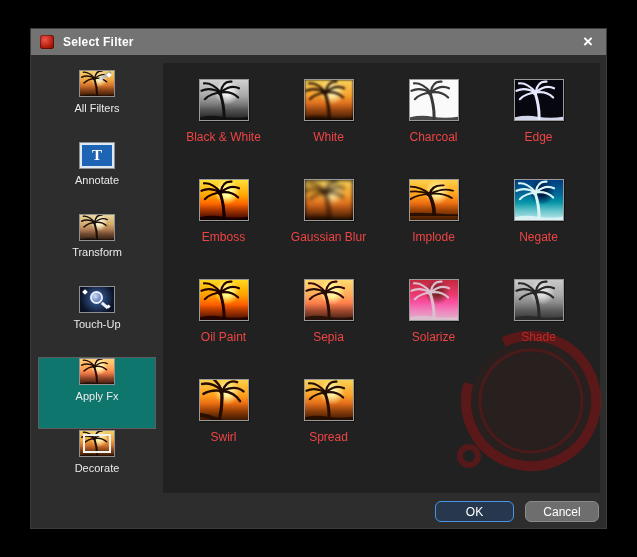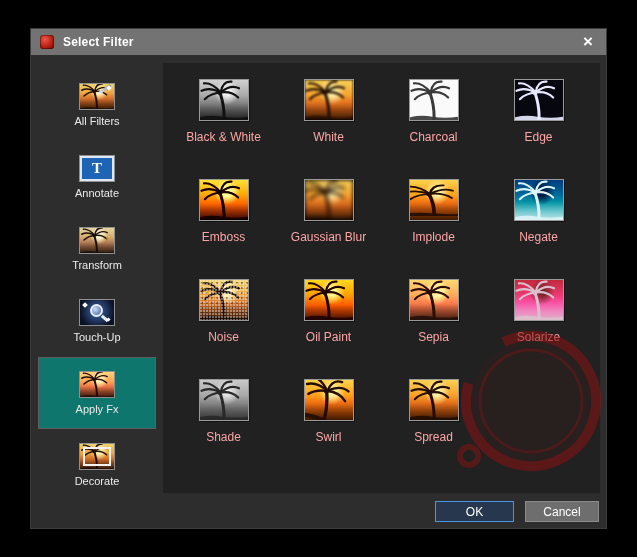--- a/index.html
+++ b/index.html
@@ -31,21 +31,21 @@
   .title-text { color: #fff; font-size: 12px; font-weight: bold; flex: 1; letter-spacing: .2px; }
   .close-btn {
     color: #fff; font-size: 17px; line-height: 26px; width: 24px;
     text-align: center; cursor: pointer; font-weight: bold;
   }
 
   
   .sidebar { position: absolute; left: 0; top: 26px; width: 132px; bottom: 0; padding-top: 14px; }
   .side-item {
     width: 118px; height: 72px; margin: 0 auto;
-    display: flex; flex-direction: column; align-items: center; justify-content: center;
+    display: flex; flex-direction: column; align-items: center; 
     border: 1px solid transparent; cursor: pointer;
   }
   .side-item.selected { background: #0f766e; border-color: #5e5e5e; }
   .side-label { margin-top: 5px; font-size: 11px; color: #eaeaea; }
   .sicon { width: 36px; height: 27px; border: 1px solid #909090; position: relative; overflow: hidden; background: #111; }
 
   
   .art { position: absolute; inset: 0; overflow: hidden; }
   .sunset {
     background:
@@ -86,21 +86,21 @@
   }
   .grid {
     display: grid; grid-template-columns: repeat(4, 105px); grid-auto-rows: 100px;
     padding: 8px 0 0 8px;
   }
   .cell { display: flex; flex-direction: column; align-items: center; padding-top: 8px; cursor: pointer; }
   .thumb {
     width: 50px; height: 42px; border: 1px solid #9a9a9a; position: relative;
     overflow: hidden; background: #000; box-shadow: 1px 1px 0 rgba(0,0,0,.45);
   }
-  .flabel { margin-top: 9px; font-size: 12px; color: #fca5a5; white-space: nowrap; }
+  .flabel { margin-top: 9px; font-size: 12px; color: #ef4444; white-space: nowrap; }
 
   
   .a-bw       { filter: grayscale(1); }
   .a-blur     { filter: blur(1.2px) saturate(1.15); }
   .a-charcoal { background: #f4f4f4; filter: contrast(1.05); }
   .a-charcoal .palm { color: #3c3c3c; }
   .a-edge     { background: #07070f; }
   .a-edge .palm { color: #e6e8ff; }
   .a-emboss   { filter: saturate(1.35) contrast(1.2); }
   .a-gblur    { filter: blur(2px) saturate(1.15); }
@@ -122,21 +122,21 @@
   .a-swirl    { filter: saturate(1.3); }
   .a-swirl .palm { transform: rotate(14deg) scale(1.12); }
   .a-wave     { filter: saturate(1.3); }
   .a-wave .palm { transform: skewX(-7deg) scale(1.05); }
   .a-gray     { filter: grayscale(.45) brightness(1.02); }
   .a-fx       { filter: sepia(.28) saturate(1.2) hue-rotate(-12deg); }
 
   
   .btn {
     position: absolute; height: 21px; font-size: 12px; color: #fff;
-    display: flex; align-items: center; justify-content: center; cursor: pointer;
+    display: flex; align-items: center; justify-content: center; cursor: pointer; border-radius: 6px;
   }
   .ok-btn     { left: 404px; top: 472px; width: 79px; background: #27384e; border: 1px solid #4895e6; }
   .cancel-btn { left: 494px; top: 472px; width: 74px; background: #6e6e6e; border: 1px solid #8b8b8b; }
 
   
   .watermark { position: absolute; left: 0; top: 0; pointer-events: none; z-index: 50; }
 </style>
 </head>
 <body>
 
@@ -317,30 +317,20 @@
               <svg class="palm">
                 <use href="#palm"></use>
               </svg>
             </div>
           </div>
         <div class="flabel">Negate</div>
       </div>
 
       <div class="cell">
         <div class="thumb">
-            <div class="art sunset a-noise">
-              <svg class="palm">
-                <use href="#palm"></use>
-              </svg>
-            </div>
-          </div>
-        <div class="flabel">Noise</div>
-      </div>
-      <div class="cell">
-        <div class="thumb">
             <div class="art sunset a-oil">
               <svg class="palm">
                 <use href="#palm"></use>
               </svg>
             </div>
           </div>
         <div class="flabel">Oil Paint</div>
       </div>
       <div class="cell">
         <div class="thumb">

